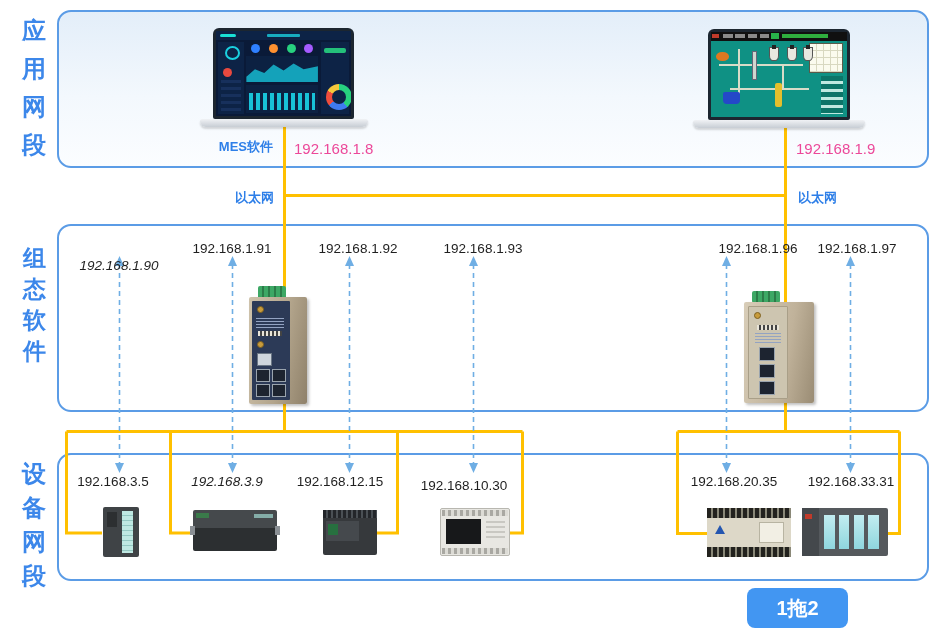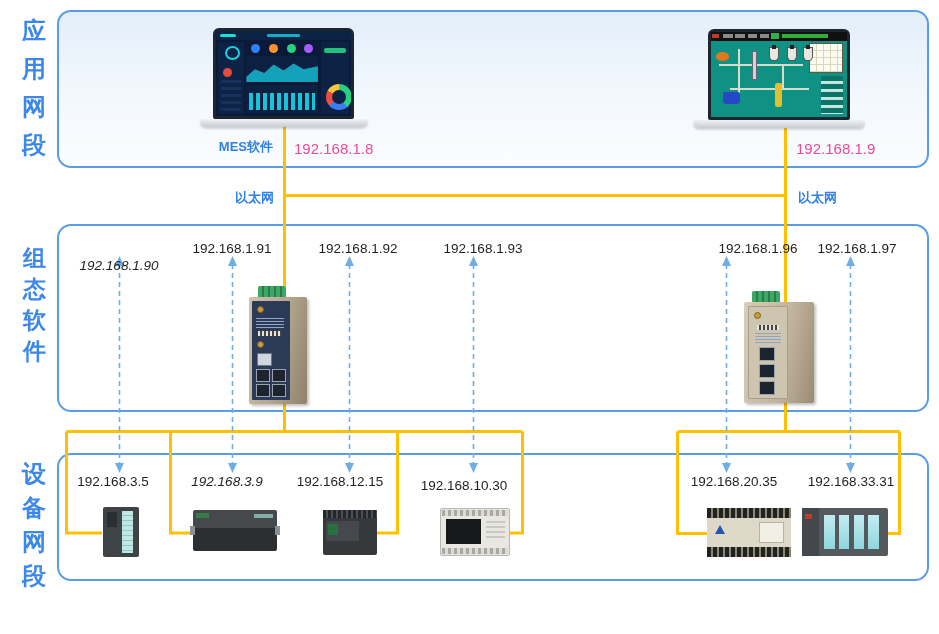--- a/index.html
+++ b/index.html
@@ -329,14 +329,15 @@
   </div>
   <div class="plc p6" style="left:802px;top:508px;width:86px;height:48px;">
     <i class="psu"></i>
       <i class="red"></i>
     <i class="door" style="left:26%;"></i>
       <i class="door" style="left:43%;"></i>
     <i class="door" style="left:60%;"></i>
       <i class="door" style="left:77%;"></i>
   </div>
 
+  <div class="badge" style="left:747px;top:588px;width:101px;height:40px;">1拖2</div>
 
 </div>
 
 </body></html>

